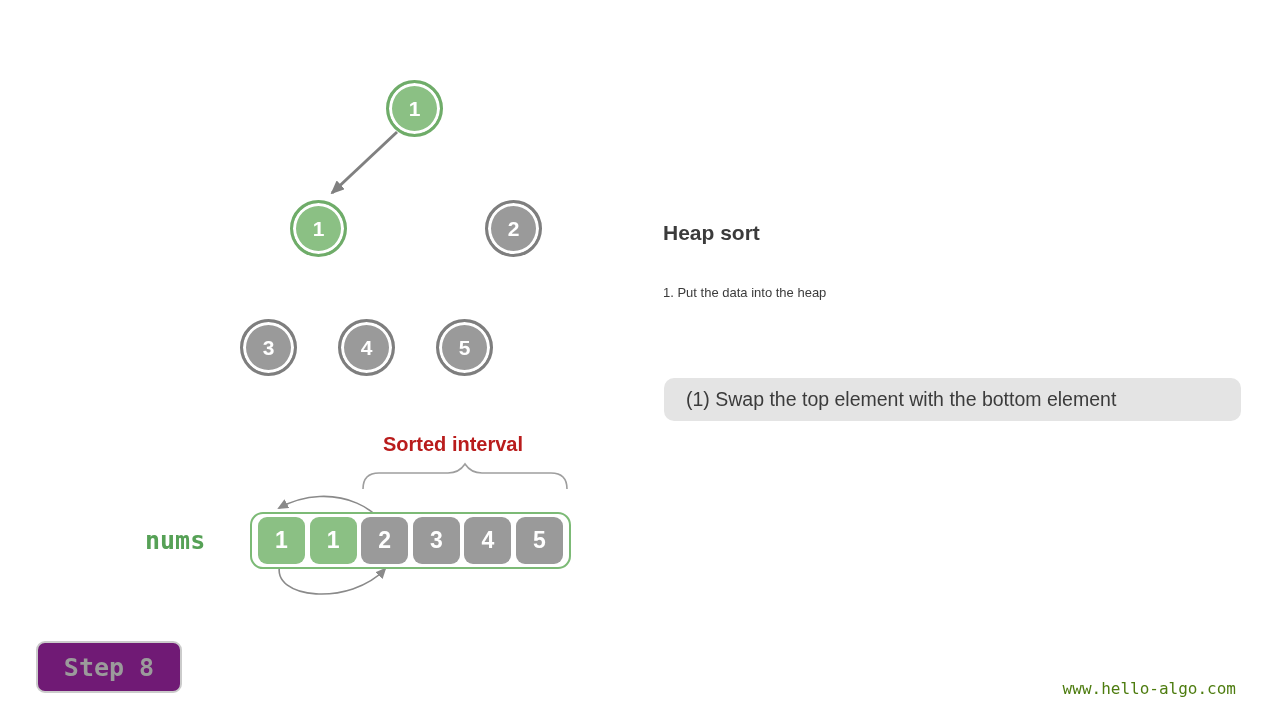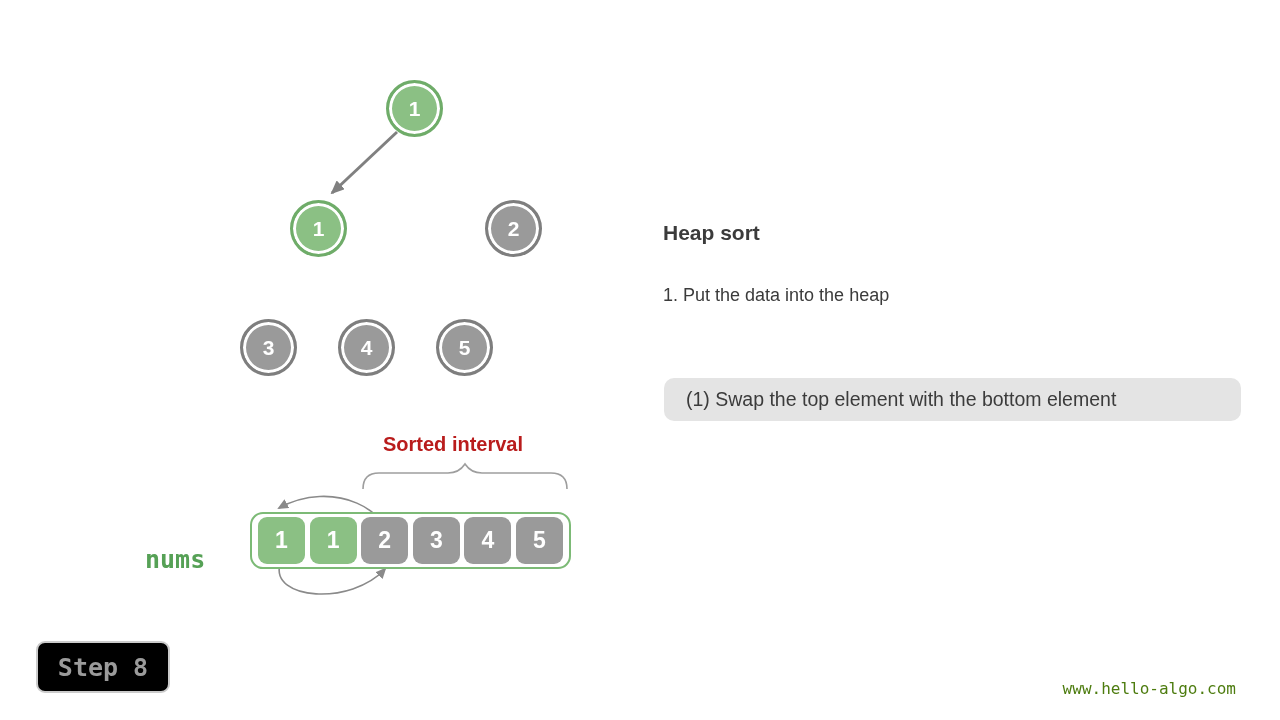--- a/index.html
+++ b/index.html
@@ -33,21 +33,21 @@
   .heading {
     position: absolute;
     left: 663px; top: 221px;
     font-size: 21px;
     font-weight: bold;
     color: #3B3B3B;
   }
   .list-item {
     position: absolute;
     left: 663px;
-    font-size: 18px;
+    font-size: 13px;
     color: #3B3B3B;
   }
   .hl-box {
     position: absolute;
     left: 664px; top: 378px;
     width: 577px; height: 43px;
     background: #E4E4E4;
     border-radius: 10px;
     box-sizing: border-box;
     display: flex;
@@ -66,21 +66,20 @@
     font-weight: bold;
     color: #b91c1c;
   }
   .nums-label {
     position: absolute;
     left: 145px; top: 526px;
     font-family: "DejaVu Sans Mono", monospace;
     font-size: 25px;
     font-weight: bold;
     color: #56A156;
-    margin-top: 19px;
   }
   .array-box {
     position: absolute;
     left: 250px; top: 512px;
     width: 321px; height: 57px;
     box-sizing: border-box;
     border: 2px solid #7CBA76;
     border-radius: 13px;
     display: flex;
     align-items: center;
@@ -98,25 +97,25 @@
     font-weight: bold;
     color: #ffffff;
   }
   .cell.green { background: #8BC084; }
   .cell.gray  { background: #9A9A9A; }
 
   
   .step-box {
     position: absolute;
     left: 36px; top: 641px;
-    width: 134px; height: 52px;
+    width: 146px; height: 52px;
     box-sizing: border-box;
     border: 2px solid #CBCBCB;
     border-radius: 9px;
-    background: #000000;
+    background: #701a75;
     display: flex;
     align-items: center;
     justify-content: center;
     font-family: "DejaVu Sans Mono", monospace;
     font-size: 25px;
     font-weight: bold;
     color: #9B9B9B;
   }
 
   

